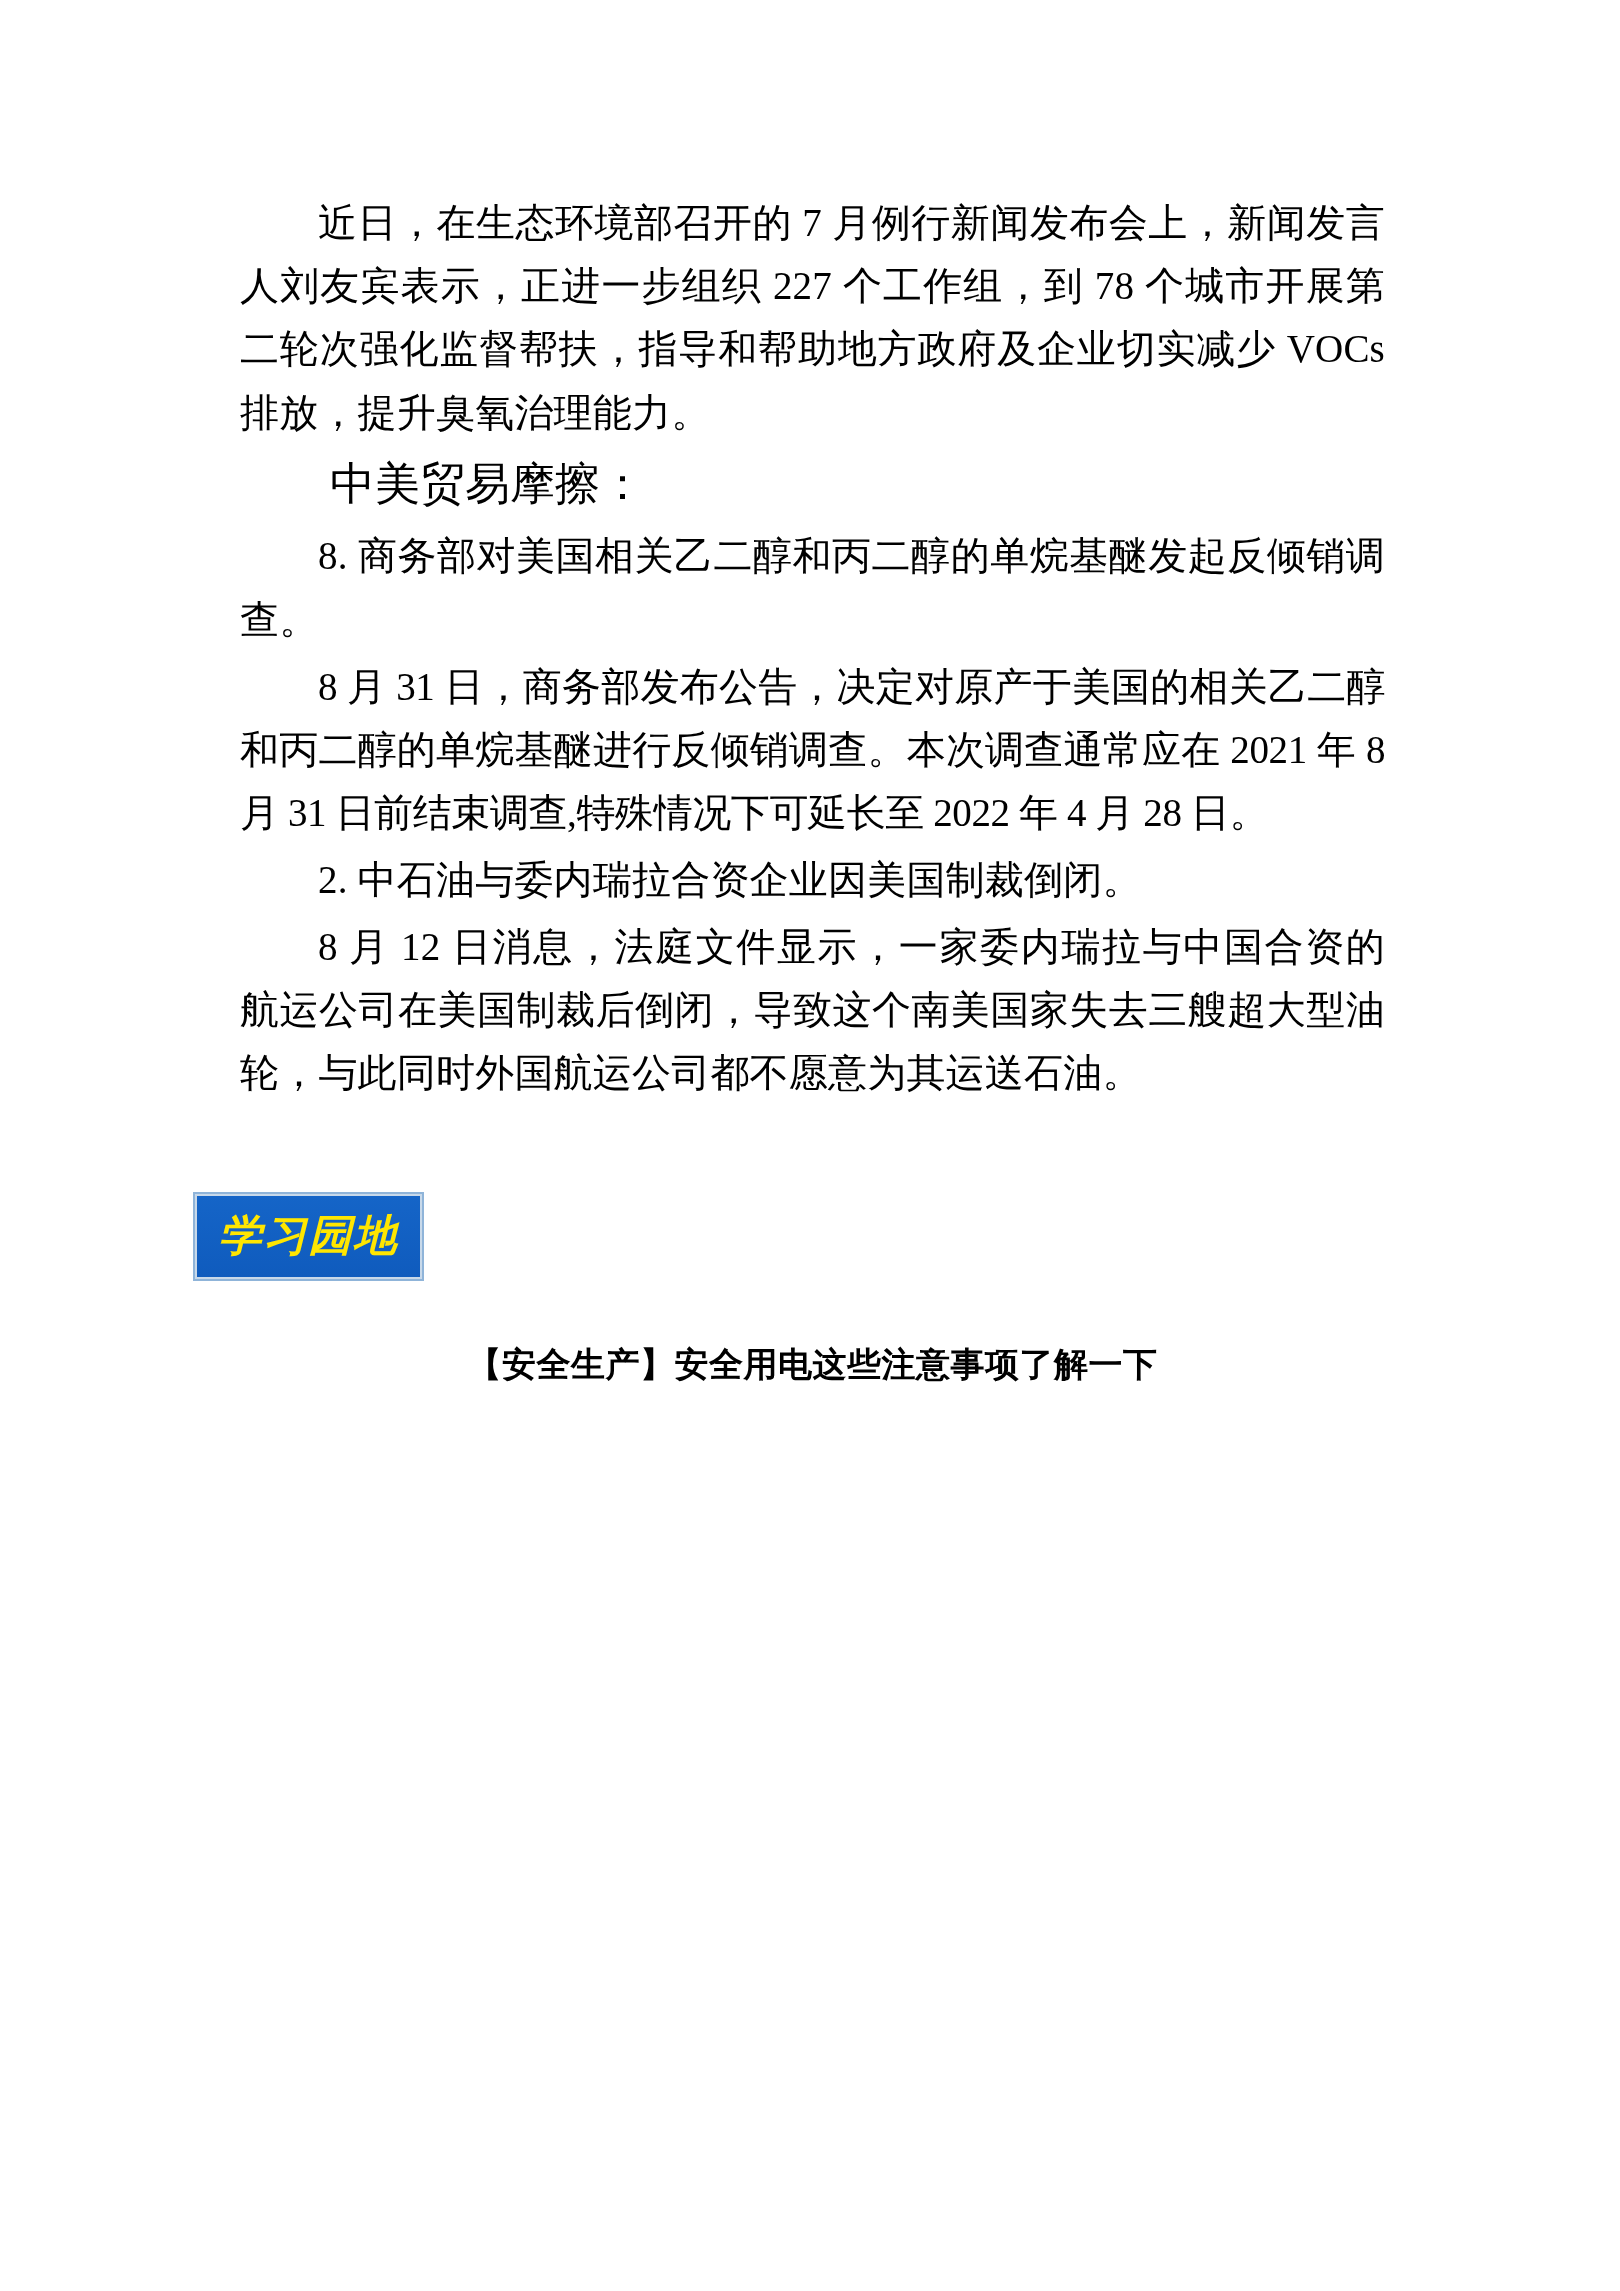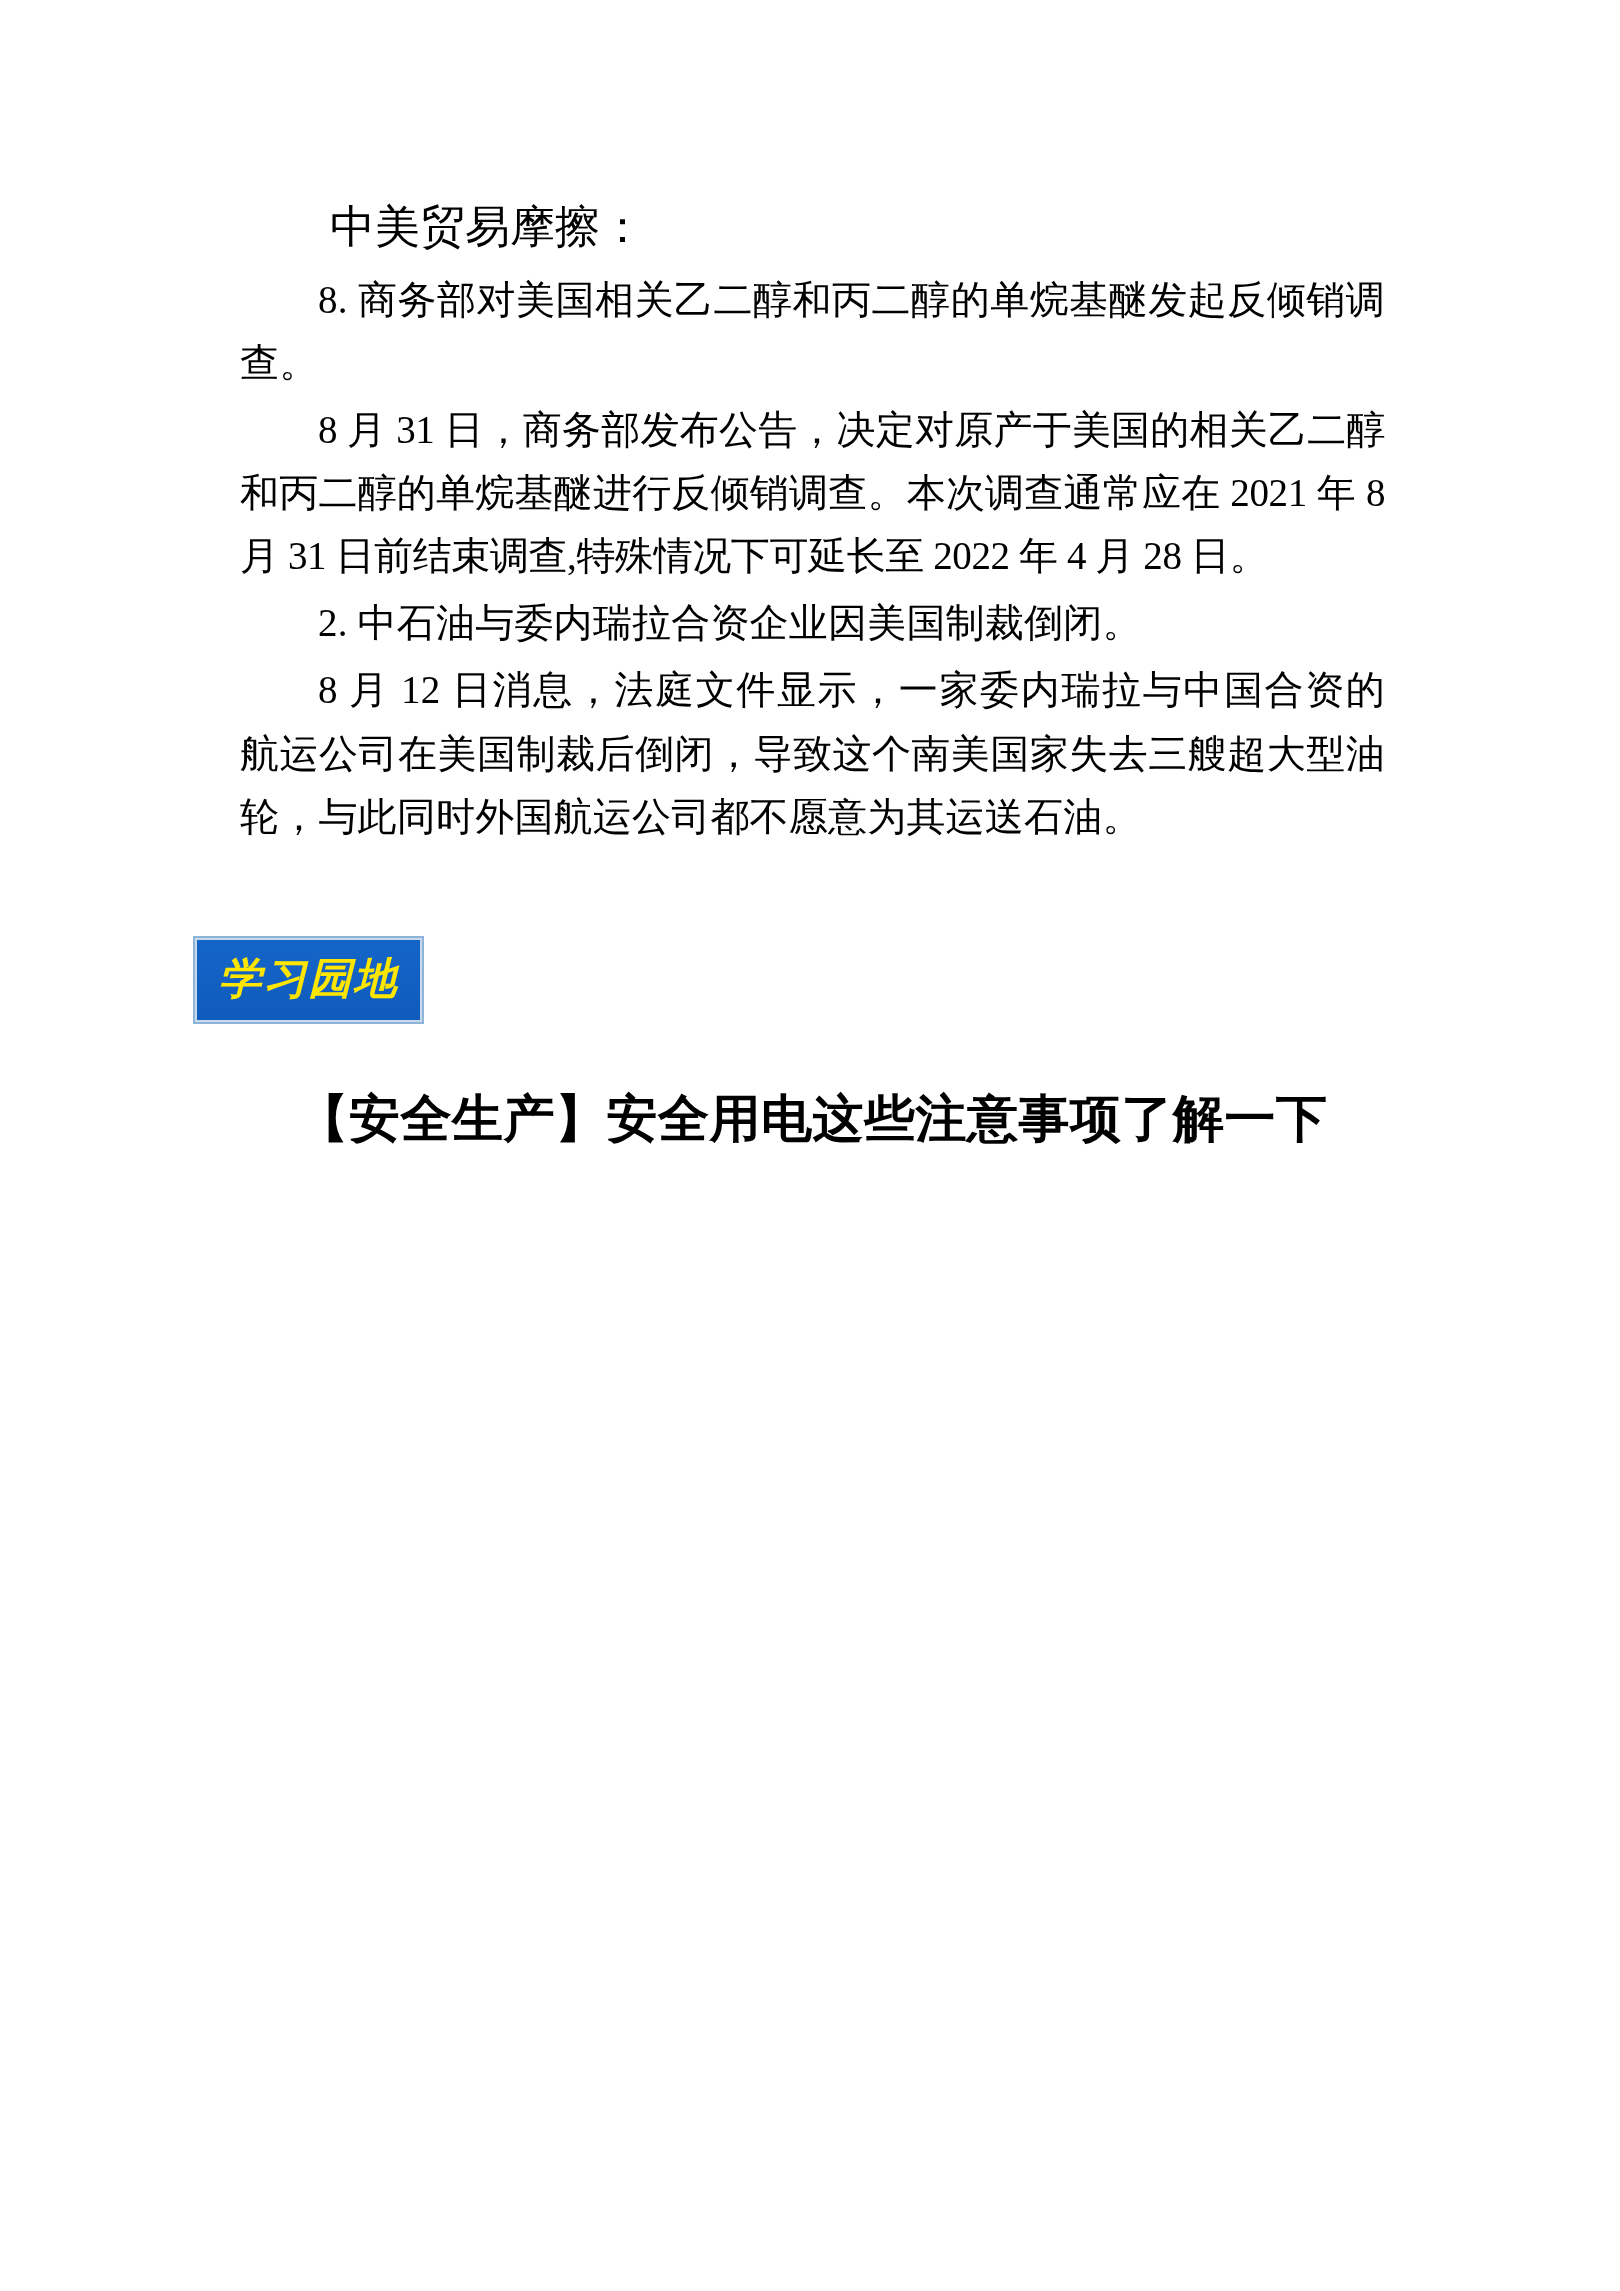--- a/index.html
+++ b/index.html
@@ -57,35 +57,36 @@
     box-shadow: 0 0 0 2px #c8d9ea inset;
     color: #ffe600;
     font-weight: bold;
     font-size: 43px;
     line-height: 1;
     padding: 19.6px 23.5px 21.6px 23.5px;
     letter-spacing: 2px;
     font-family: "Liberation Serif", "DejaVu Serif", serif;
   }
   .section-title {
-    font-size: 51px;
+    font-size: 34px;
     font-weight: bold;
     text-align: center;
     margin: 61px 0 9.8px 0;
     letter-spacing: 0.5px;
   }
   .last-line {
     margin-bottom: 0;
   }
 </style>
 </head>
 <body>
 
 <div class="page">
 
+  <p class="para indent">近日，在生态环境部召开的 7 月例行新闻发布会上，新闻发言人刘友宾表示，正进一步组织 227 个工作组，到 78 个城市开展第二轮次强化监督帮扶，指导和帮助地方政府及企业切实减少 VOCs 排放，提升臭氧治理能力。</p>
 
   <p class="bold-lead">中美贸易摩擦：</p>
 
   <p class="para indent">8. 商务部对美国相关乙二醇和丙二醇的单烷基醚发起反倾销调查。</p>
 
   <p class="para indent tight">8 月 31 日，商务部发布公告，决定对原产于美国的相关乙二醇和丙二醇的单烷基醚进行反倾销调查。本次调查通常应在 2021 年 8 月 31 日前结束调查,特殊情况下可延长至 2022 年 4 月 28 日。</p>
 
   <p class="para indent">2. 中石油与委内瑞拉合资企业因美国制裁倒闭。</p>
 
   <p class="para indent">8 月 12 日消息，法庭文件显示，一家委内瑞拉与中国合资的航运公司在美国制裁后倒闭，导致这个南美国家失去三艘超大型油轮，与此同时外国航运公司都不愿意为其运送石油。</p>

